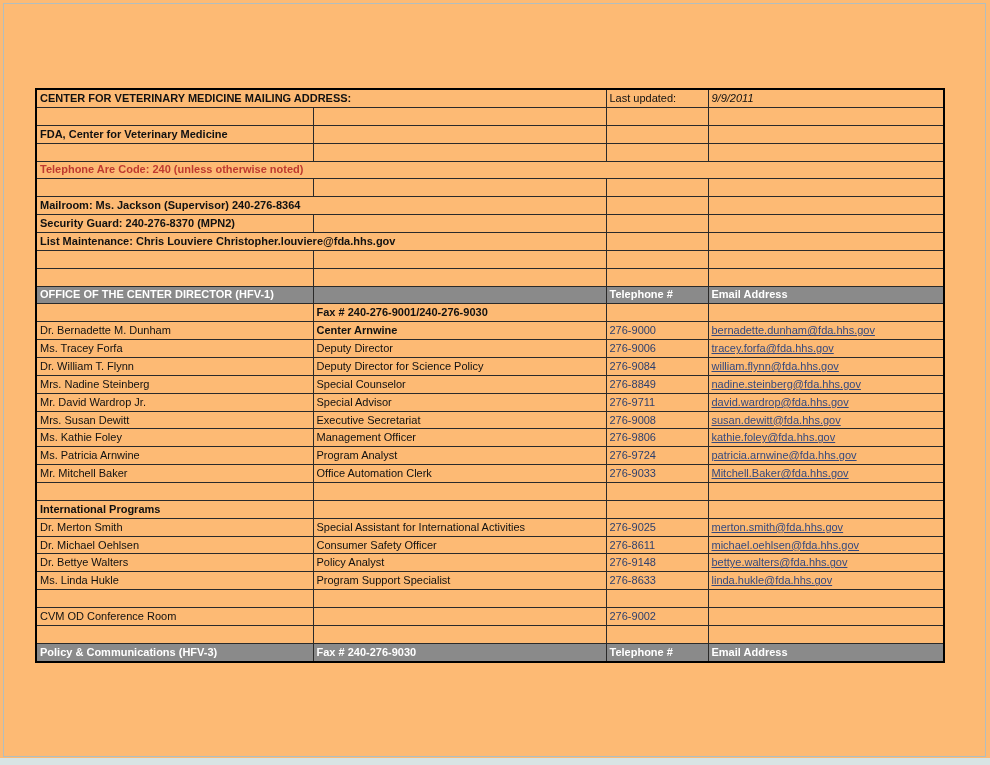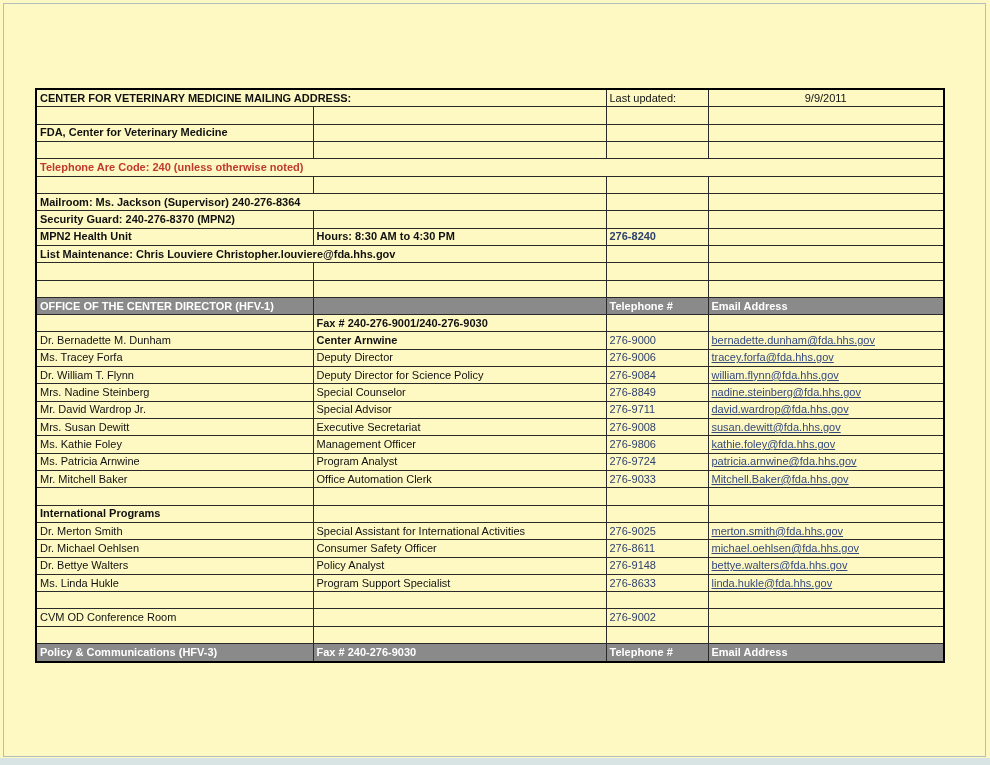--- a/index.html
+++ b/index.html
@@ -1,37 +1,37 @@
 <!DOCTYPE html>
 <html><head>
 <meta charset="utf-8">
 <style>
   html,body{margin:0;padding:0;}
   body{width:990px;height:765px;background:#ffffff;font-family:"Liberation Sans",sans-serif;}
-  .canvas{position:relative;width:990px;height:765px;background:#fef9c3;overflow:hidden;}
+  .canvas{position:relative;width:990px;height:765px;background:#fdba74;overflow:hidden;}
   .page-frame{position:absolute;left:3px;top:3px;right:4px;bottom:8px;border:1px solid #b3bebe;pointer-events:none;}
   .bottom-band{position:absolute;left:0;right:0;bottom:0;height:7px;background:#d8e4e4;}
   table.dir{
     position:absolute;left:35px;top:88px;width:908px;height:575px;
     border-collapse:collapse;table-layout:fixed;
     border:2px solid #000;
     font-size:11px;color:#111;
   }
   table.dir td{
     border:1px solid #2a2a2a;
     padding:0 3px;
     height:13.5px;
     line-height:13px;
     vertical-align:middle;
     white-space:nowrap;
     overflow:hidden;
   }
   .b{font-weight:bold;}
   .center{text-align:left;}
-  .right{text-align:center;}
+  .right{text-align:left;font-style:italic;}
   .red{color:#bf3a2f;}
   .phone{color:#2d3f6d;}
   .email{color:#35497e;text-decoration:underline;cursor:pointer;}
   tr.gray td{background:#8a8a8a;color:#ffffff;margin-left:25px;}
 </style>
 </head>
 <body>
 
 <div class="canvas">
   <div class="page-frame"></div>
@@ -81,26 +81,20 @@
           <td></td>
           <td></td>
         </tr>
         <tr>
           <td class="b">Security Guard:  240-276-8370 (MPN2)</td>
           <td></td>
           <td></td>
           <td></td>
         </tr>
         <tr>
-          <td class="b">MPN2 Health Unit</td>
-          <td class="b">Hours: 8:30 AM to 4:30 PM</td>
-          <td class="phone b">276-8240</td>
-          <td></td>
-        </tr>
-        <tr>
           <td colspan="2" class="b">List Maintenance:  Chris Louviere   Christopher.louviere@fda.hhs.gov</td>
           <td></td>
           <td></td>
         </tr>
         <tr>
           <td></td>
           <td></td>
           <td></td>
           <td></td>
         </tr>

